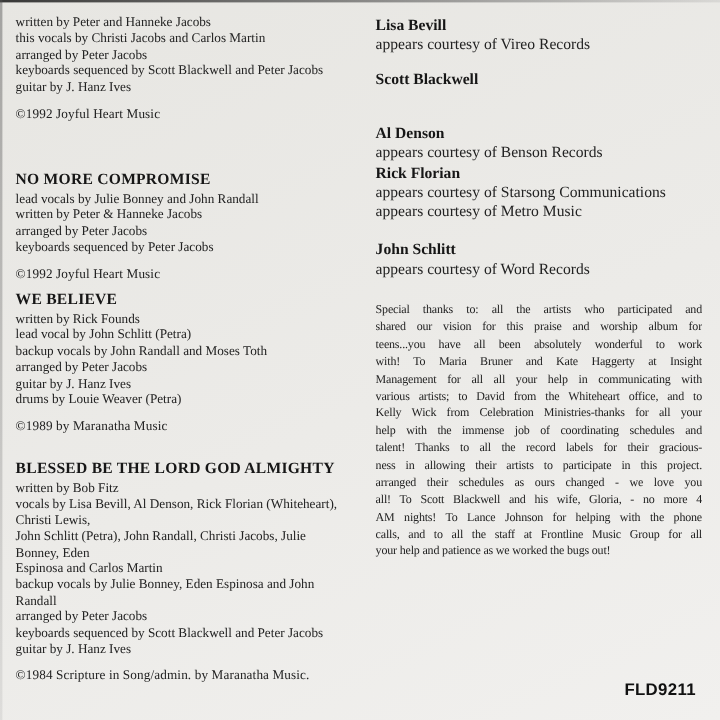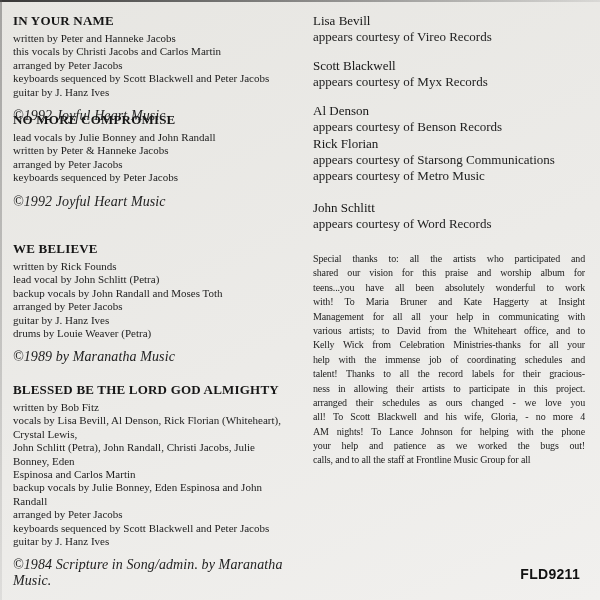--- a/index.html
+++ b/index.html
@@ -23,24 +23,24 @@
   .col-left  { position: absolute; left: 13px; top: 0; width: 289px; }
   .col-right { position: absolute; left: 313px; top: 0; width: 272px; }
 
   .song { position: absolute; left: 0; width: 100%; }
   .song-title {
     margin: 0 0 4px 0;
     font-size: 13px; font-weight: bold; letter-spacing: 0.2px;
     line-height: 15px; color: #161616;
   }
   .credit-line { font-size: 11px; line-height: 13.4px; white-space: nowrap; }
-  .copyright   { font-size: 14px;  margin-top: 9px; letter-spacing: 0.1px; font-style: italic; }
+  .copyright   { font-size: 11px;  margin-top: 9px; letter-spacing: 0.1px; }
 
   .artist { position: absolute; left: 0; width: 100%; }
-  .artist-name     { font-weight: normal; font-size: 13px; line-height: 16px; color: #161616; }
+  .artist-name     { font-weight: bold; font-size: 13px; line-height: 16px; color: #161616; }
   .artist-courtesy { font-size: 13px; line-height: 16px; white-space: nowrap; }
 
   .thanks { position: absolute; left: 0; width: 272px; }
   .thanks-line {
     font-size: 10px; letter-spacing: -0.15px;
     line-height: 14.4px; height: 14.4px; overflow: hidden;
     text-align: justify; text-align-last: justify;
   }
   .thanks-line:last-child { text-align-last: left; }
 
@@ -53,32 +53,31 @@
 </head>
 <body>
 
 <div class="page">
   <div class="edge-top"></div>
   <div class="edge-left"></div>
 
   <div class="col-left">
 
     <section class="song" style="top:13px">
-      <h2 class="song-title">IN YOUR NAME</h2>
       <div>
           <div class="credit-line">written by Peter and Hanneke Jacobs</div>
           <div class="credit-line">this vocals by Christi Jacobs and Carlos Martin</div>
           <div class="credit-line">arranged by Peter Jacobs</div>
           <div class="credit-line">keyboards sequenced by Scott Blackwell and Peter Jacobs</div>
           <div class="credit-line">guitar by J. Hanz Ives</div>
         </div>
       <div class="copyright">©1992 Joyful Heart Music</div>
     </section>
 
-    <section class="song" style="top:112px">
+    <section class="song" style="top:141px">
       <h2 class="song-title">NO MORE COMPROMISE</h2>
       <div>
           <div class="credit-line">lead vocals by Julie Bonney and John Randall</div>
           <div class="credit-line">written by Peter &amp; Hanneke Jacobs</div>
           <div class="credit-line">arranged by Peter Jacobs</div>
           <div class="credit-line">keyboards sequenced by Peter Jacobs</div>
         </div>
       <div class="copyright">©1992 Joyful Heart Music</div>
     </section>
 
@@ -93,21 +92,21 @@
           <div class="credit-line">drums by Louie Weaver (Petra)</div>
         </div>
       <div class="copyright">©1989 by Maranatha Music</div>
     </section>
 
     <section class="song" style="top:382px">
       <h2 class="song-title">BLESSED BE THE LORD GOD ALMIGHTY</h2>
       <div>
           <div class="credit-line">written by Bob Fitz</div>
           <div class="credit-line">vocals by Lisa Bevill, Al Denson, Rick Florian (Whiteheart),</div>
-          <div class="credit-line">Crystal Lewis,</div>
+          <div class="credit-line">Christi Lewis,</div>
           <div class="credit-line">John Schlitt (Petra), John Randall, Christi Jacobs, Julie</div>
           <div class="credit-line">Bonney, Eden</div>
           <div class="credit-line">Espinosa and Carlos Martin</div>
           <div class="credit-line">backup vocals by Julie Bonney, Eden Espinosa and John</div>
           <div class="credit-line">Randall</div>
           <div class="credit-line">arranged by Peter Jacobs</div>
           <div class="credit-line">keyboards sequenced by Scott Blackwell and Peter Jacobs</div>
           <div class="credit-line">guitar by J. Hanz Ives</div>
         </div>
       <div class="copyright">©1984 Scripture in Song/admin. by Maranatha Music.</div>
@@ -117,21 +116,20 @@
 
   <div class="col-right">
 
     <div class="artist" style="top:13px">
       <div class="artist-name">Lisa Bevill</div>
       <div class="artist-courtesy">appears courtesy of Vireo Records</div>
     </div>
 
     <div class="artist" style="top:58px">
       <div class="artist-name">Scott Blackwell</div>
-      <div class="artist-courtesy">appears courtesy of Myx Records</div>
     </div>
 
     <div class="artist" style="top:103px">
       <div class="artist-name">Al Denson</div>
       <div class="artist-courtesy">appears courtesy of Benson Records</div>
     </div>
 
     <div class="artist" style="top:136px">
       <div class="artist-name">Rick Florian</div>
       <div class="artist-courtesy">appears courtesy of Starsong Communications</div>
@@ -153,20 +151,20 @@
         <div class="thanks-line">with! To Maria Bruner and Kate Haggerty at Insight</div>
         <div class="thanks-line">Management for all all your help in communicating with</div>
         <div class="thanks-line">various artists; to David from the Whiteheart office, and to</div>
         <div class="thanks-line">Kelly Wick from Celebration Ministries-thanks for all your</div>
         <div class="thanks-line">help with the immense job of coordinating schedules and</div>
         <div class="thanks-line">talent! Thanks to all the record labels for their gracious-</div>
         <div class="thanks-line">ness in allowing their artists to participate in this project.</div>
         <div class="thanks-line">arranged their schedules as ours changed - we love you</div>
         <div class="thanks-line">all! To Scott Blackwell and his wife, Gloria, - no more 4</div>
         <div class="thanks-line">AM nights! To Lance Johnson for helping with the phone</div>
+        <div class="thanks-line">calls, and to all the staff at Frontline Music Group for all</div>
         <div class="thanks-line">your help and patience as we worked the bugs out!</div>
-        <div class="thanks-line">calls, and to all the staff at Frontline Music Group for all</div>
       </div>
 
   </div>
 
   <div class="catalog">FLD9211</div>
 </div>
 
 </body></html>

